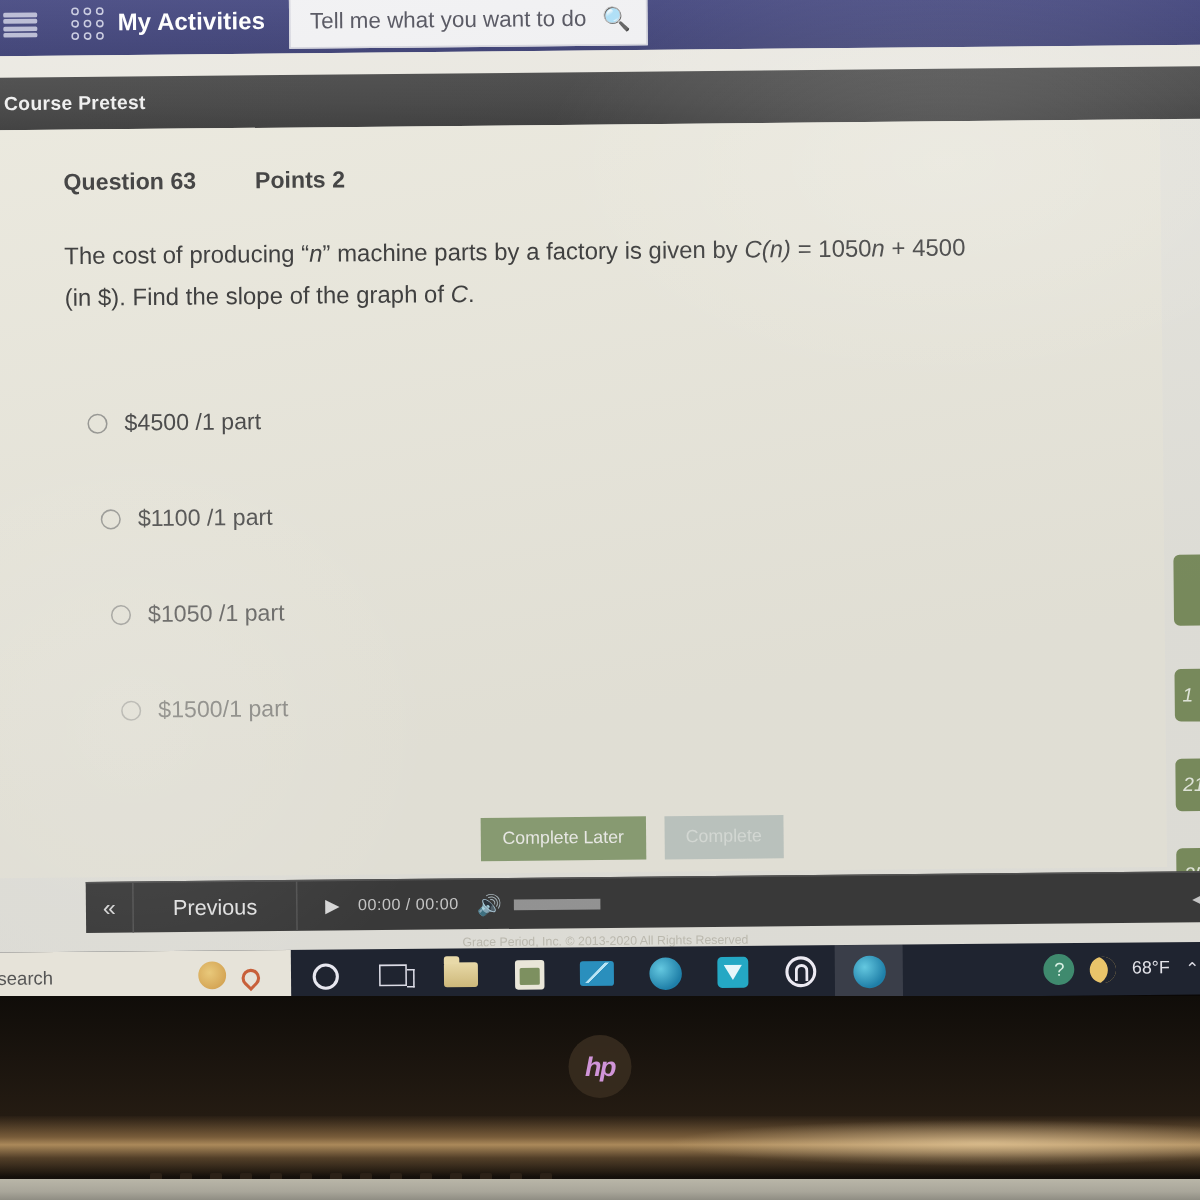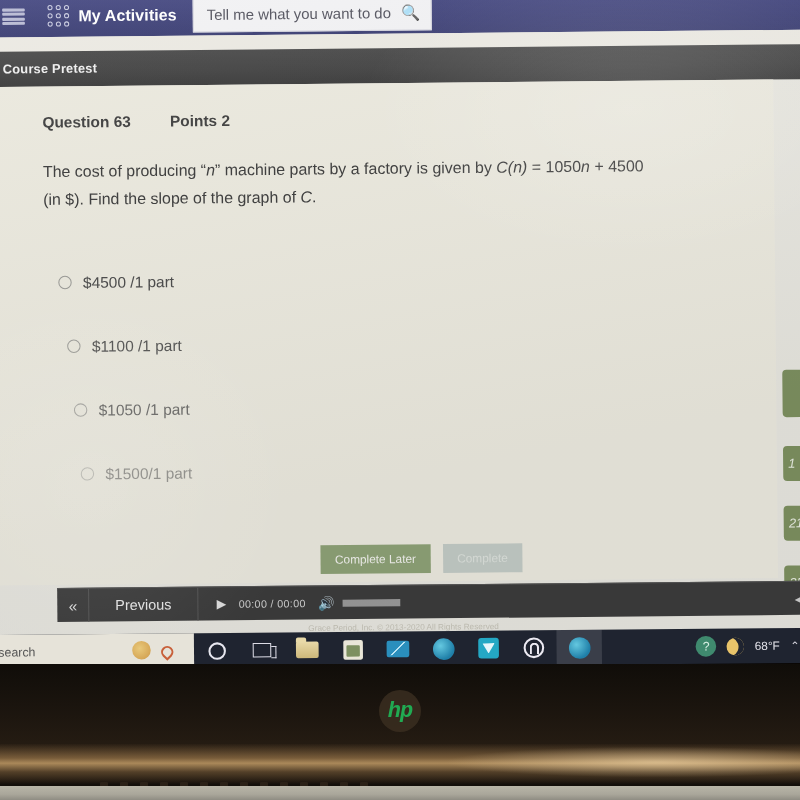--- a/index.html
+++ b/index.html
@@ -340,26 +340,25 @@
     position: absolute; left: 0; top: 664px;
     width: 800px; height: 136px;
     background: linear-gradient(180deg, #100d09 0%, #1a140e 30%, #241b12 58%, #1a140e 80%, #0c0906 100%);
   }
   .hp-logo {
     position: absolute; left: 50%; top: 690px;
     transform: translateX(-50%);
     width: 42px; height: 42px;
     border-radius: 50%;
     background: #3a2e20;
-    color: #22c55e;
-    font-size: 22px; font-style: italic; font-weight: bold;
+    color: #f0abfc;
+    font-size: 18px; font-style: italic; font-weight: bold;
     display:flex; align-items:center; justify-content:center;
     letter-spacing: -1px;
     opacity: .85;
-    font-family: Liberation Mono, monospace;
   }
   .hinge {
     position: absolute; left: 0; top: 744px;
     width: 800px; height: 40px;
     background: linear-gradient(180deg,
       rgba(60,44,28,.2) 0%,
       rgba(150,115,72,.75) 35%,
       rgba(186,149,98,.9) 48%,
       rgba(120,92,58,.6) 70%,
       rgba(30,22,14,.2) 100%);

